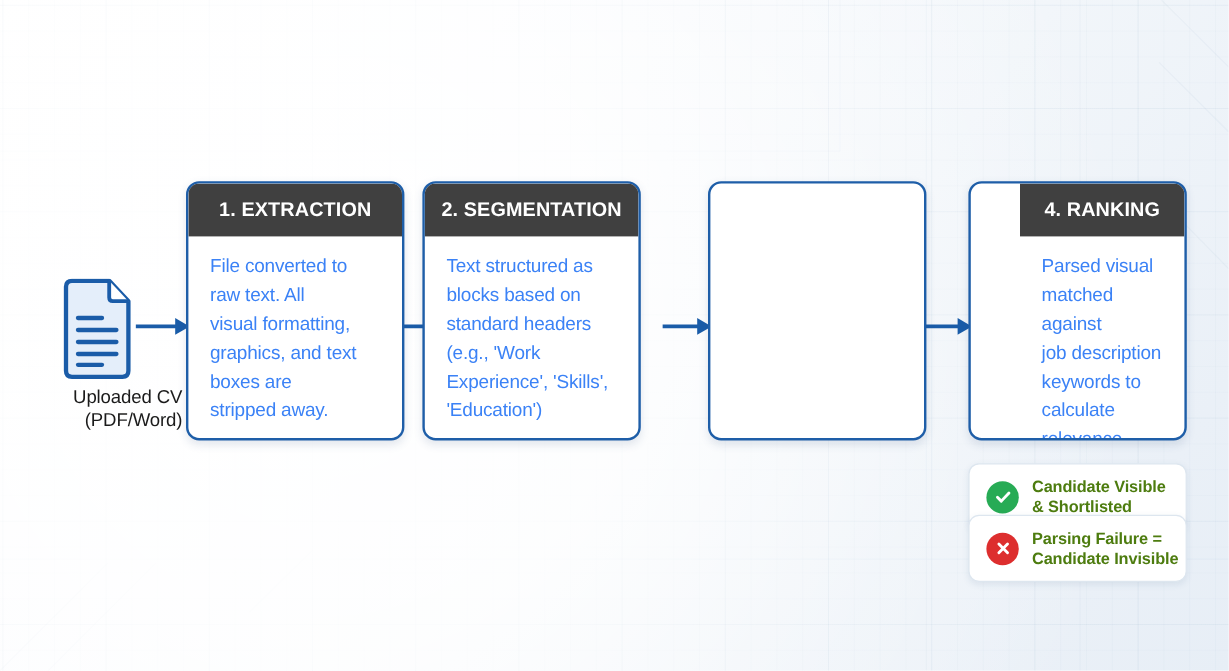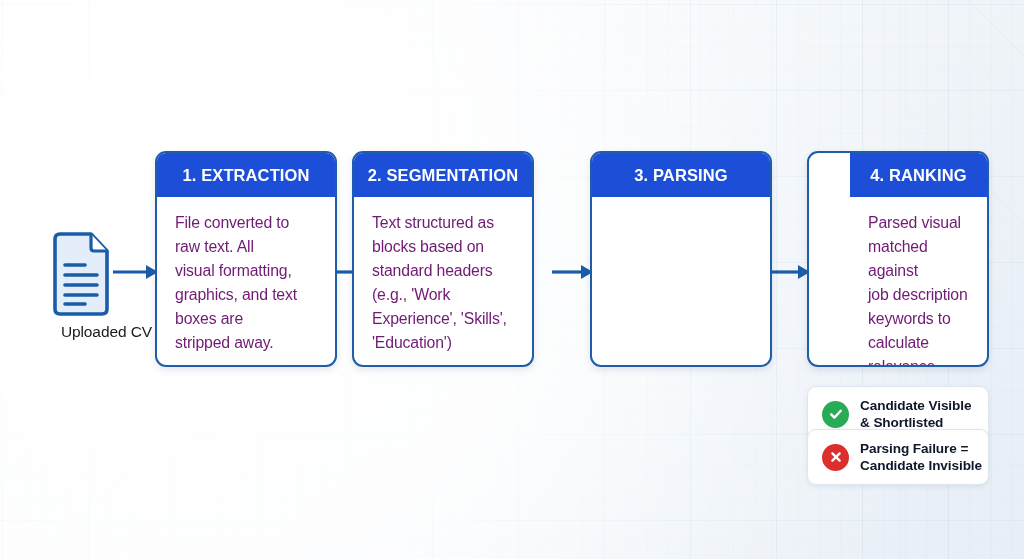--- a/index.html
+++ b/index.html
@@ -89,34 +89,34 @@
     height: 216px;
     border: 2px solid #1e5ea8;
     border-radius: 11px;
     background: #ffffff;
     box-sizing: border-box;
     overflow: hidden;
     box-shadow: 0 3px 7px rgba(45,80,125,0.13);
   }
   .stage-header {
     height: 44px;
-    background: #1d4ed8;
+    background: #404040;
     color: #ffffff;
     font-size: 16.5px;
     font-weight: bold;
     display: flex;
     align-items: center;
     justify-content: center;
     letter-spacing: 0.1px;
   }
   .stage-body {
     padding: 14px 13px 10px 18px;
     font-size: 15.8px;
     line-height: 24px;
-    color: #701a75;
+    color: #3b82f6;
     letter-spacing: -0.15px;
     white-space: pre-line;
   }
 
   #stage-1 { left: 155px; }
   #stage-2 { left: 352px; }
   #stage-3 { left: 590px; }
   #stage-4 { left: 807px; padding-left: 41px; }
 
   
@@ -144,21 +144,21 @@
     flex: 0 0 27px;
     display: flex;
     align-items: center;
     justify-content: center;
     margin-right: 11px;
   }
   .legend-text {
     font-size: 13.6px;
     font-weight: bold;
     line-height: 17px;
-    color: #0f172a;
+    color: #4d7c0f;
     white-space: pre-line;
     letter-spacing: -0.1px;
   }
 </style>
 </head>
 <body>
 
 <div id="canvas">
 
   <div id="grid-pattern"></div>
@@ -189,20 +189,21 @@
       <path d="M42 2 L42 16 Q42 19 45 19 L58 19" fill="#ffffff" stroke="#1a5ca8" stroke-width="3.2" stroke-linejoin="round"></path>
       <g stroke="#1a5ca8" stroke-width="3.6" stroke-linecap="round">
         <line x1="16" y1="33" x2="36" y2="33"></line>
         <line x1="16" y1="43" x2="48" y2="43"></line>
         <line x1="16" y1="53" x2="48" y2="53"></line>
         <line x1="16" y1="63" x2="48" y2="63"></line>
         <line x1="16" y1="72" x2="36" y2="72"></line>
       </g>
     </svg>
     <div class="cv-label">Uploaded CV</div>
+    <div class="cv-label" style="margin-top:0">(PDF/Word)</div>
   </div>
 
   <svg class="arrow" style="left:113px; top:261px; width:46px;" width="46" height="22" viewBox="0 0 46 22">
     <line x1="0" y1="11" x2="34" y2="11" stroke="#1a5ca8" stroke-width="3.2"></line>
     <polygon points="33,4 45,11 33,18" fill="#1a5ca8"></polygon>
   </svg>
 
   <svg class="arrow" style="left:335px; top:261px; width:42px;" width="42" height="22" viewBox="0 0 42 22">
     <line x1="0" y1="11" x2="30" y2="11" stroke="#1a5ca8" stroke-width="3.2"></line>
     <polygon points="29,4 41,11 29,18" fill="#1a5ca8"></polygon>
@@ -232,21 +233,20 @@
     <div class="stage-header">2. SEGMENTATION</div>
     <div class="stage-body">Text structured as
 blocks based on
 standard headers
 (e.g., 'Work
 Experience', 'Skills',
 'Education')</div>
   </div>
 
   <div class="stage" id="stage-3">
-    <div class="stage-header">3. PARSING</div>
   </div>
 
   <div class="stage" id="stage-4">
     <div class="stage-header">4. RANKING</div>
     <div class="stage-body">Parsed visual
 matched against
 job description
 keywords to
 calculate
 relevance score.</div>

